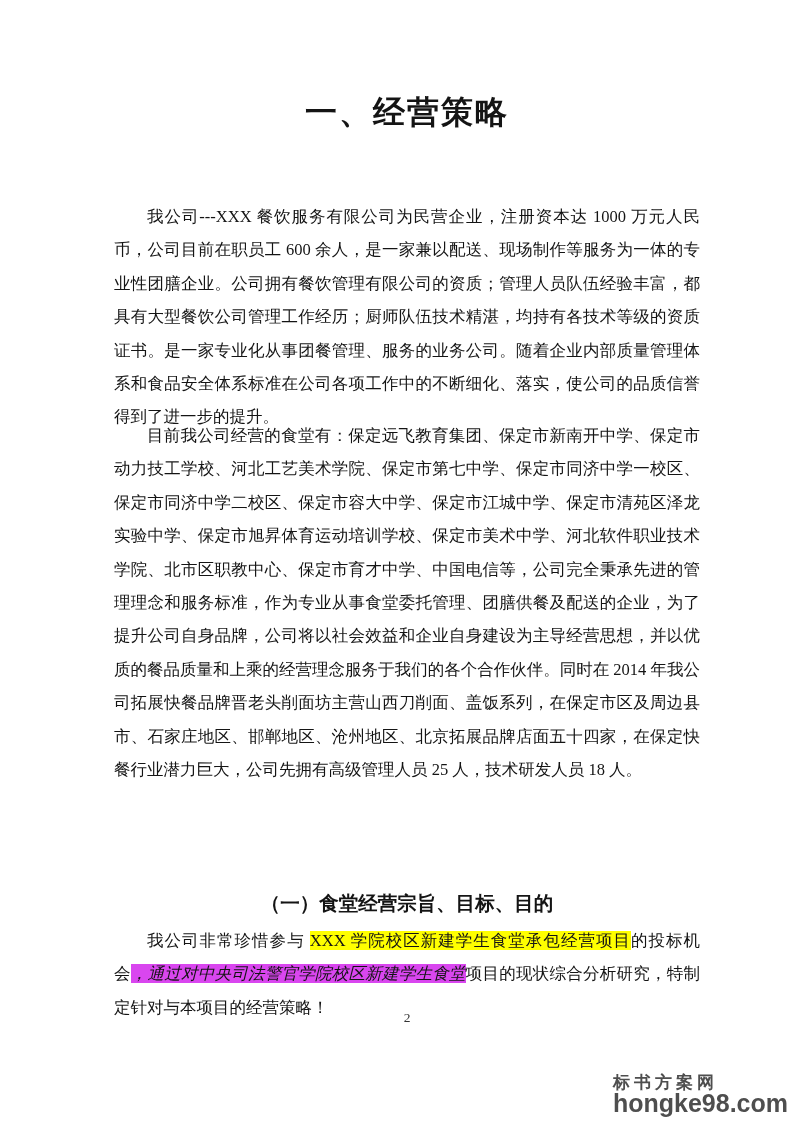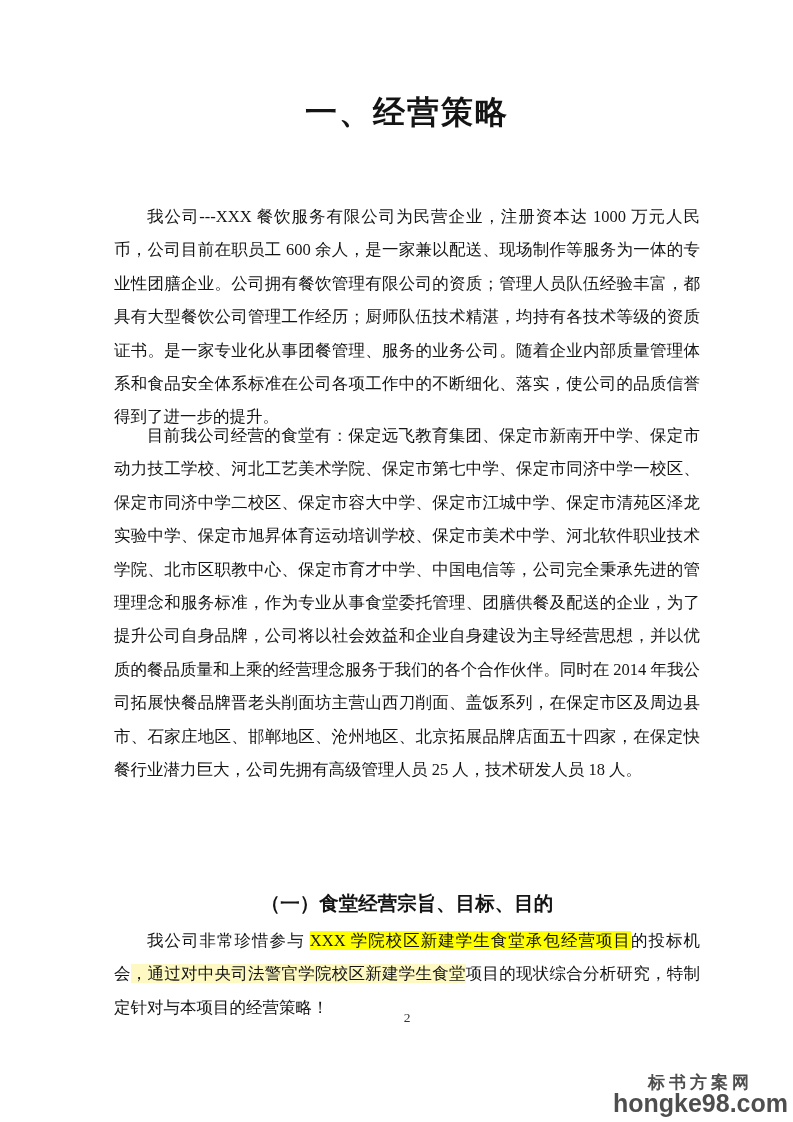--- a/index.html
+++ b/index.html
@@ -54,21 +54,21 @@
     top:1008px;
     text-align:center;
     font-size:13.5px;
     line-height:20px;
     color:#333333;
   }
   .watermark{
     position:absolute;
     right:5px;
     bottom:8px;
-    text-align:center;
+    text-align:left;
     font-family:"Liberation Sans","DejaVu Sans",sans-serif;
     font-weight:700;
     color:#4e4e4e;
   }
   .watermark-cn{
     font-size:17px;
     line-height:19px;
     letter-spacing:4px;
   }
   .watermark-en{
@@ -84,21 +84,21 @@
 
   <h1 class="content-block doc-title">一、经营策略</h1>
 
   <p class="content-block para p1">我公司---XXX 餐饮服务有限公司为民营企业，注册资本达 1000 万元人民币，公司目前在职员工 600 余人，是一家兼以配送、现场制作等服务为一体的专业性团膳企业。公司拥有餐饮管理有限公司的资质；管理人员队伍经验丰富，都具有大型餐饮公司管理工作经历；厨师队伍技术精湛，均持有各技术等级的资质证书。是一家专业化从事团餐管理、服务的业务公司。随着企业内部质量管理体系和食品安全体系标准在公司各项工作中的不断细化、落实，使公司的品质信誉得到了进一步的提升。</p>
 
   <p class="content-block para p2">目前我公司经营的食堂有：保定远飞教育集团、保定市新南开中学、保定市动力技工学校、河北工艺美术学院、保定市第七中学、保定市同济中学一校区、保定市同济中学二校区、保定市容大中学、保定市江城中学、保定市清苑区泽龙实验中学、保定市旭昇体育运动培训学校、保定市美术中学、河北软件职业技术学院、北市区职教中心、保定市育才中学、中国电信等，公司完全秉承先进的管理理念和服务标准，作为专业从事食堂委托管理、团膳供餐及配送的企业，为了提升公司自身品牌，公司将以社会效益和企业自身建设为主导经营思想，并以优质的餐品质量和上乘的经营理念服务于我们的各个合作伙伴。同时在 2014 年我公司拓展快餐品牌晋老头削面坊主营山西刀削面、盖饭系列，在保定市区及周边县市、石家庄地区、邯郸地区、沧州地区、北京拓展品牌店面五十四家，在保定快餐行业潜力巨大，公司先拥有高级管理人员 25 人，技术研发人员 18 人。</p>
 
 
   <h2 class="content-block section-heading">（一）食堂经营宗旨、目标、目的</h2>
 
-  <p class="content-block para p4"><span>我公司非常珍惜参与 </span><span class="hl" style="background: rgb(255, 255, 0);">XXX 学院校区新建学生食堂承包经营项目</span><span>的投标机会</span><span class="hl" style="background: #fef9c3;">，通过对中央司法警官学院校区新建学生食堂</span><span>项目的现状综合分析研究，特制定针对与本项目的经营策略！</span></p>
+  <p class="content-block para p4"><span>我公司非常珍惜参与 </span><span class="hl" style="background: rgb(255, 255, 0);">XXX 学院校区新建学生食堂承包经营项目</span><span>的投标机会</span><span class="hl" style="background: #d946ef; font-style: italic;">，通过对中央司法警官学院校区新建学生食堂</span><span>项目的现状综合分析研究，特制定针对与本项目的经营策略！</span></p>
 
   <div class="page-number">2</div>
 
   <div class="watermark" style="color: rgb(78, 78, 78);">
     <div class="watermark-cn">标书方案网</div>
     <div class="watermark-en">hongke98.com</div>
   </div>
 
 </div>
 

